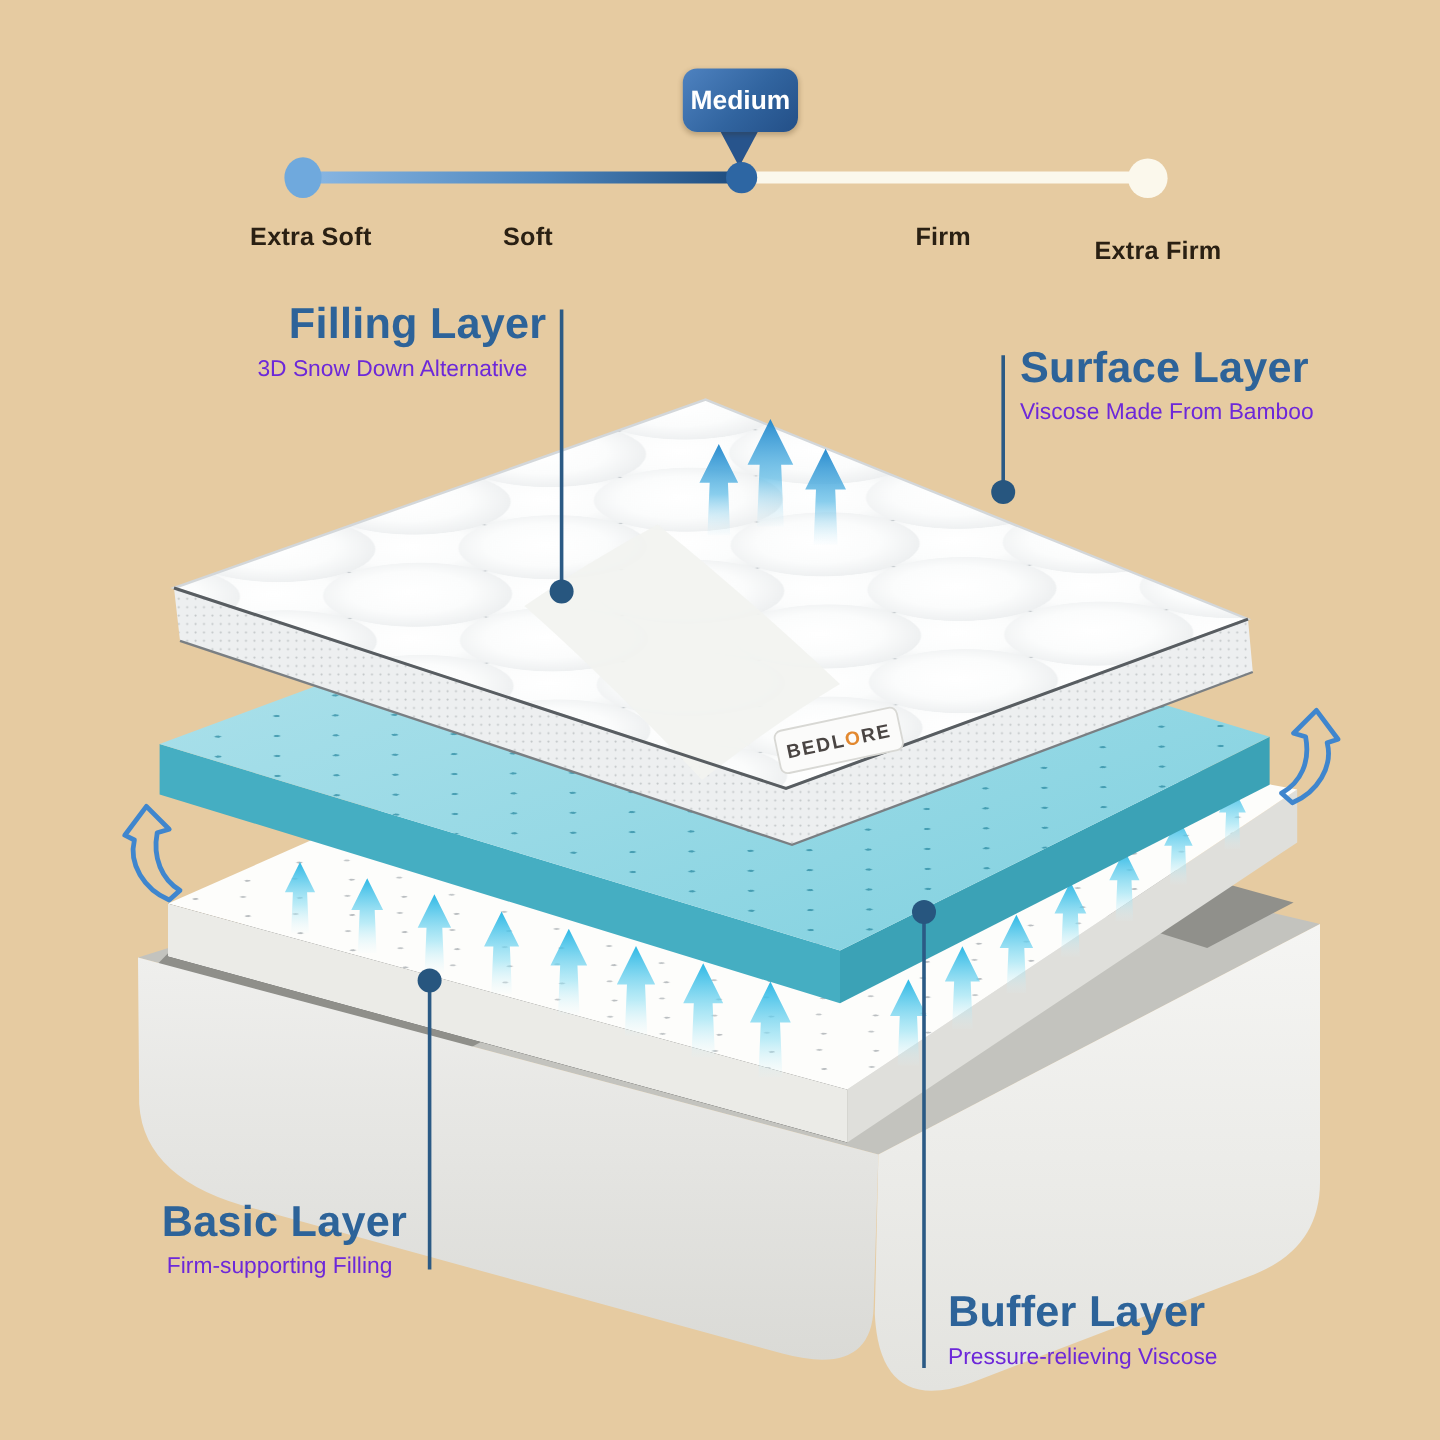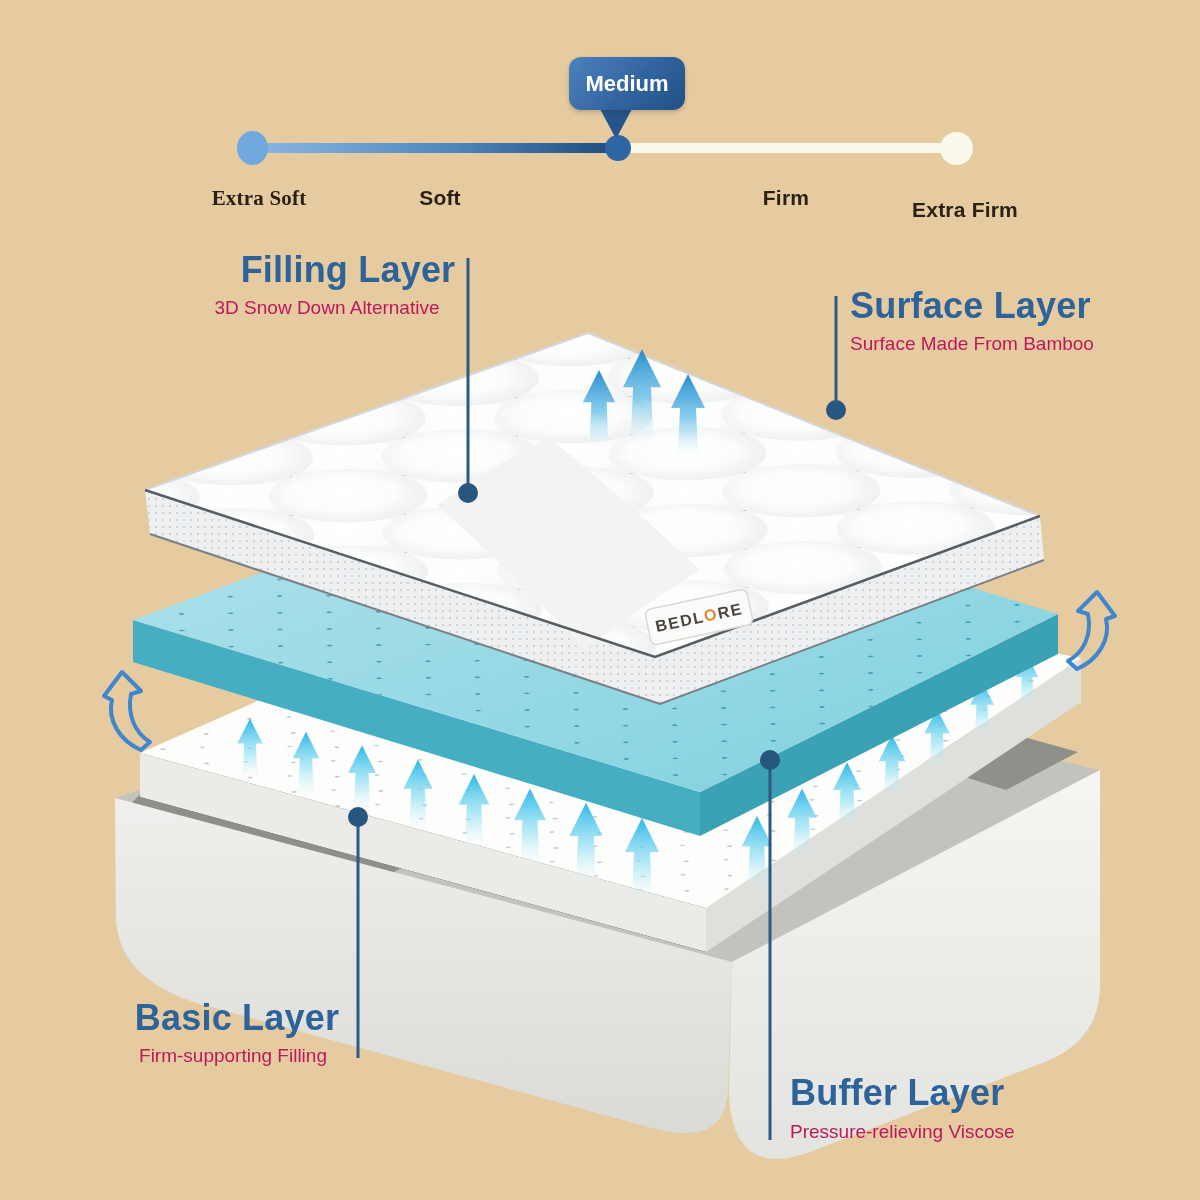--- a/index.html
+++ b/index.html
@@ -13,31 +13,31 @@
   
   .scale-label{font-size:21px;font-weight:bold;color:#2a2013;letter-spacing:.2px;}
   .track{position:absolute;top:143px;height:10px;z-index:2;}
   .track-grad{left:252px;width:366px;border-radius:6px 0 0 6px;
     background:linear-gradient(90deg,#8ab8e4 0%,#4e86bd 55%,#1d4b7d 100%);}
   .track-white{left:618px;width:338px;border-radius:0 6px 6px 0;background:#fbf8ec;}
   .dot{position:absolute;border-radius:50%;z-index:3;}
   .dot-left{left:237px;top:131px;width:31px;height:34px;background:#6fa9dd;}
   .dot-mid{left:605px;top:135px;width:26px;height:26px;background:#2d66a3;}
   .dot-right{left:940px;top:132px;width:33px;height:33px;background:#fbf8ec;}
-  .badge{position:absolute;left:569px;top:57px;width:116px;height:53px;z-index:3;
+  .badge{position:absolute;left:569px;top:57px;width:96px;height:53px;z-index:3;
     border-radius:12px;display:flex;align-items:center;justify-content:center;
     background:linear-gradient(135deg,#4e82c0 0%,#31649f 55%,#234f87 100%);
     color:#fff;font-size:22px;font-weight:bold;box-shadow:0 2px 4px rgba(60,40,10,.25);}
   .badge-tail{position:absolute;left:599px;top:107px;width:0;height:0;z-index:2;
     border-left:17px solid transparent;border-right:17px solid transparent;
     border-top:32px solid #27548c;}
 
   
   .c-title{font-size:36px;font-weight:bold;color:#2d6399;letter-spacing:.2px;}
-  .c-sub{font-size:19px;color:#be185d;}
+  .c-sub{font-size:19px;color:#6d28d9;}
 </style>
 </head>
 <body>
 
 <div id="canvas">
 
   <svg id="scene" width="1200" height="1200" viewBox="0 0 1200 1200">
     <defs>
       <radialGradient id="puffG" cx="50%" cy="45%" r="72%">
         <stop offset="0%" stop-color="#ffffff"></stop>
@@ -176,31 +176,31 @@
       <span>Medium</span>
     </div>
     <div class="badge-tail"></div>
 
     <div class="track track-grad"></div>
     <div class="track track-white"></div>
     <div class="dot dot-left"></div>
     <div class="dot dot-mid"></div>
     <div class="dot dot-right"></div>
 
-    <div class="txt scale-label center" style="left:259px;top:198px;font-family:Liberation Serif, serif;">Extra Soft</div>
+    <div class="txt scale-label center" style="left:259px;top:198px;">Extra Soft</div>
     <div class="txt scale-label center" style="left:440px;top:198px;">Soft</div>
     <div class="txt scale-label center" style="left:786px;top:198px;">Firm</div>
     <div class="txt scale-label center" style="left:965px;top:210px;">Extra Firm</div>
   </div>
 
   <div class="txt c-title center" style="left:348px;top:270px;">Filling Layer</div>
   <div class="txt c-sub center" style="left:327px;top:308px;">3D Snow Down Alternative</div>
 
   <div class="txt c-title vcenter" style="left:850px;top:306px;">Surface Layer</div>
-  <div class="txt c-sub vcenter" style="left:850px;top:344px;">Surface Made From Bamboo</div>
+  <div class="txt c-sub vcenter" style="left:850px;top:344px;">Viscose Made From Bamboo</div>
 
   <div class="txt c-title center" style="left:237px;top:1018px;">Basic Layer</div>
   <div class="txt c-sub center" style="left:233px;top:1056px;">Firm-supporting Filling</div>
 
   <div class="txt c-title vcenter" style="left:790px;top:1093px;">Buffer Layer</div>
   <div class="txt c-sub vcenter" style="left:790px;top:1132px;">Pressure-relieving Viscose</div>
 
 </div>
 
 </body></html>

